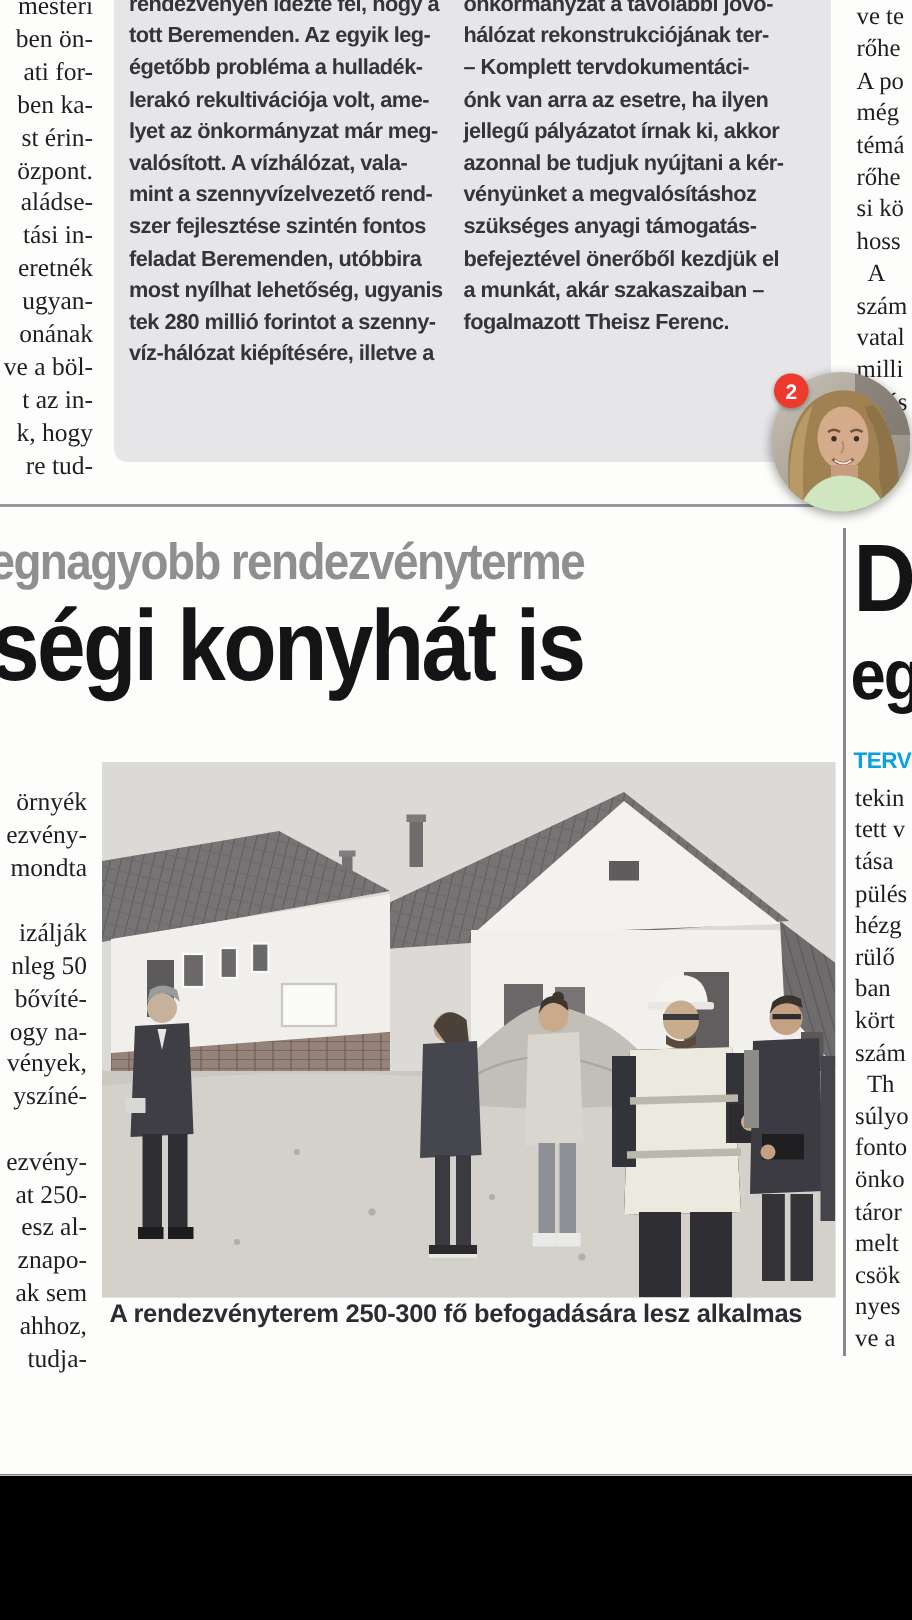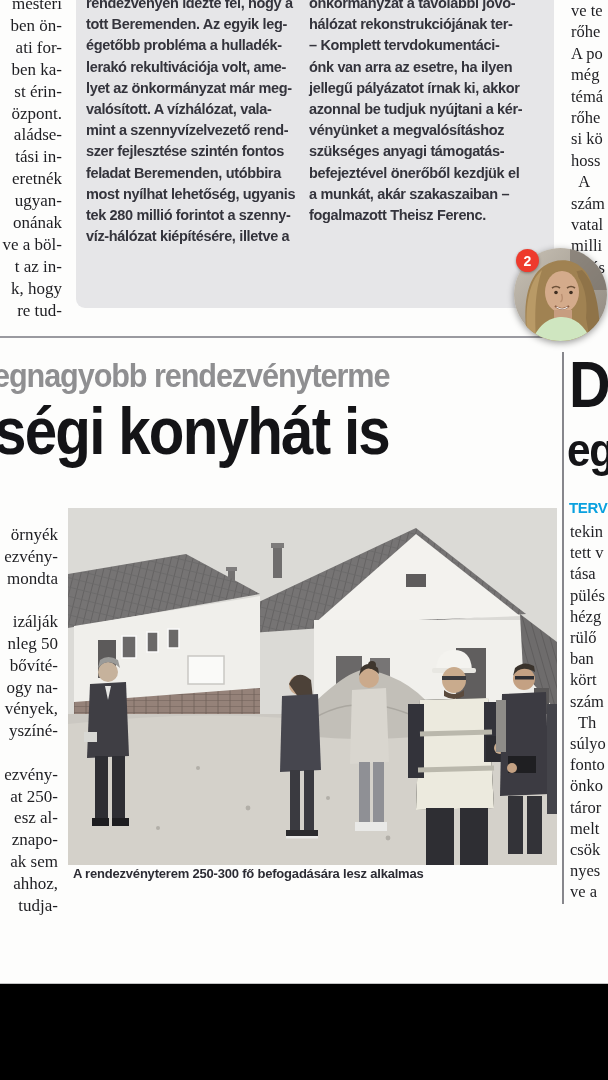--- a/index.html
+++ b/index.html
@@ -33,21 +33,21 @@
   .vrule{position:absolute;left:562px;top:352px;width:2px;height:552px;background:#87878c;}
 
   .r-initial{position:absolute;left:569px;top:348px;font-size:64px;font-weight:700;color:#141417;
           letter-spacing:-2px;transform:scaleX(.9);transform-origin:left top;}
   .r-sub{position:absolute;left:567px;top:422px;font-size:47px;font-weight:700;color:#141417;
           letter-spacing:-1.5px;transform:scaleX(.9);transform-origin:left top;}
   .r-lead{position:absolute;left:569px;top:499px;font-size:15px;font-weight:700;color:#0aa1df;letter-spacing:-0.3px;}
 
   .photo{position:absolute;left:68px;top:508px;width:489px;height:357px;margin:0;overflow:hidden;background:#d8d7d4;}
   .photo svg{display:block;}
-  .caption{position:absolute;left:73px;top:866px;width:480px;font-size:13px;font-weight:700;
+  .caption{position:absolute;left:73px;top:866px;width:480px;font-size:17px;font-weight:700;
           color:#2c2c34;letter-spacing:-0.2px;}
 
   .bottombar{position:absolute;left:0;top:983px;width:608px;height:97px;background:#000;border-top:1px solid #c4c4c4;}
 
   .chathead{position:absolute;left:514px;top:248px;width:93px;height:93px;border-radius:50%;overflow:hidden;
           box-shadow:0 2px 7px rgba(0,0,0,.4);cursor:pointer;}
   .badge{position:absolute;left:516px;top:249px;width:23px;height:23px;border-radius:50%;background:#ee3a2c;
           color:#fff;font-size:14px;font-weight:700;display:flex;align-items:center;justify-content:center;
           box-shadow:0 1px 3px rgba(0,0,0,.35);z-index:5;}
 </style>

